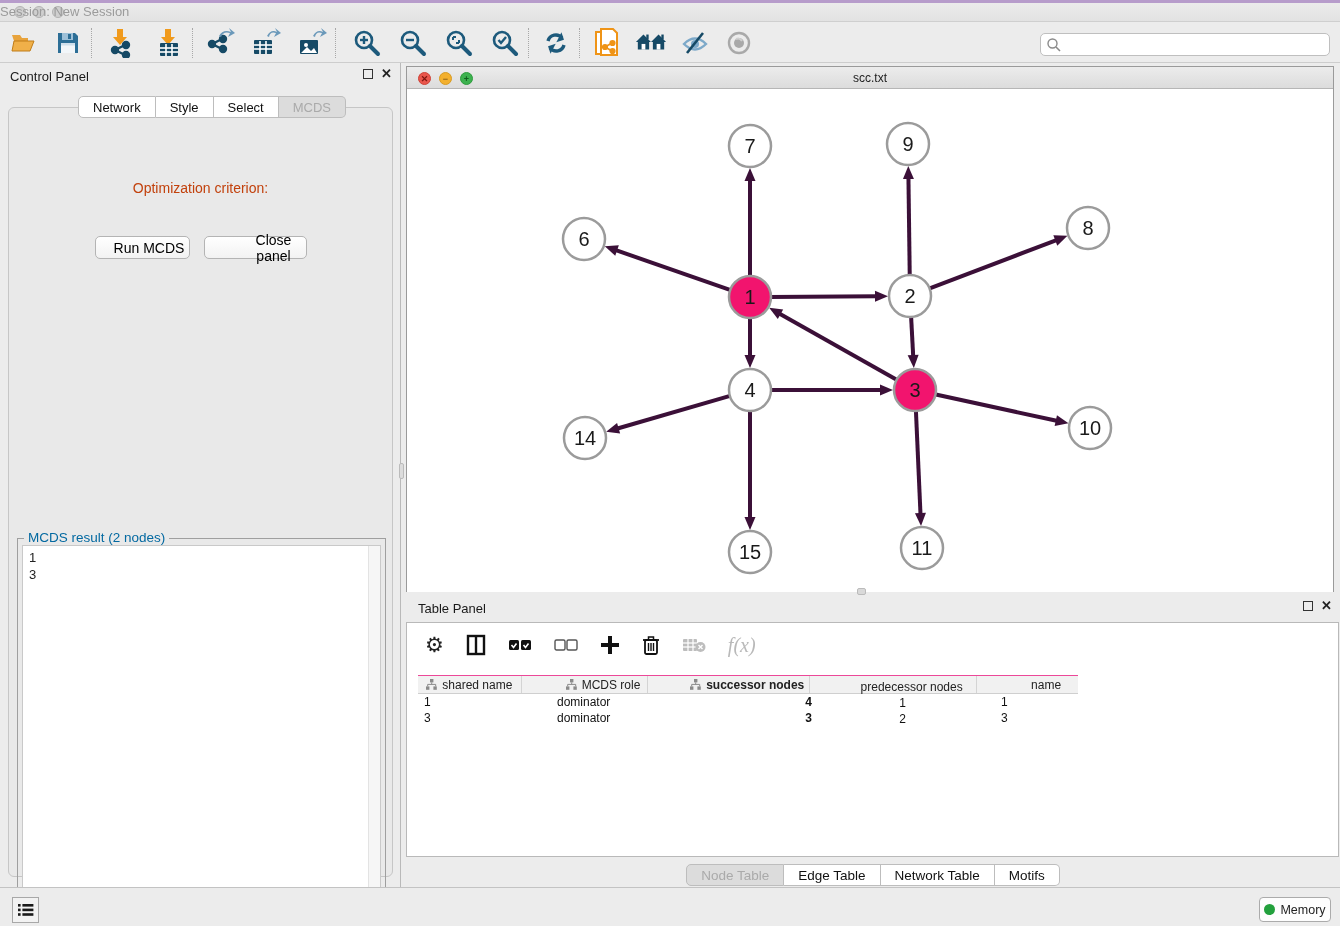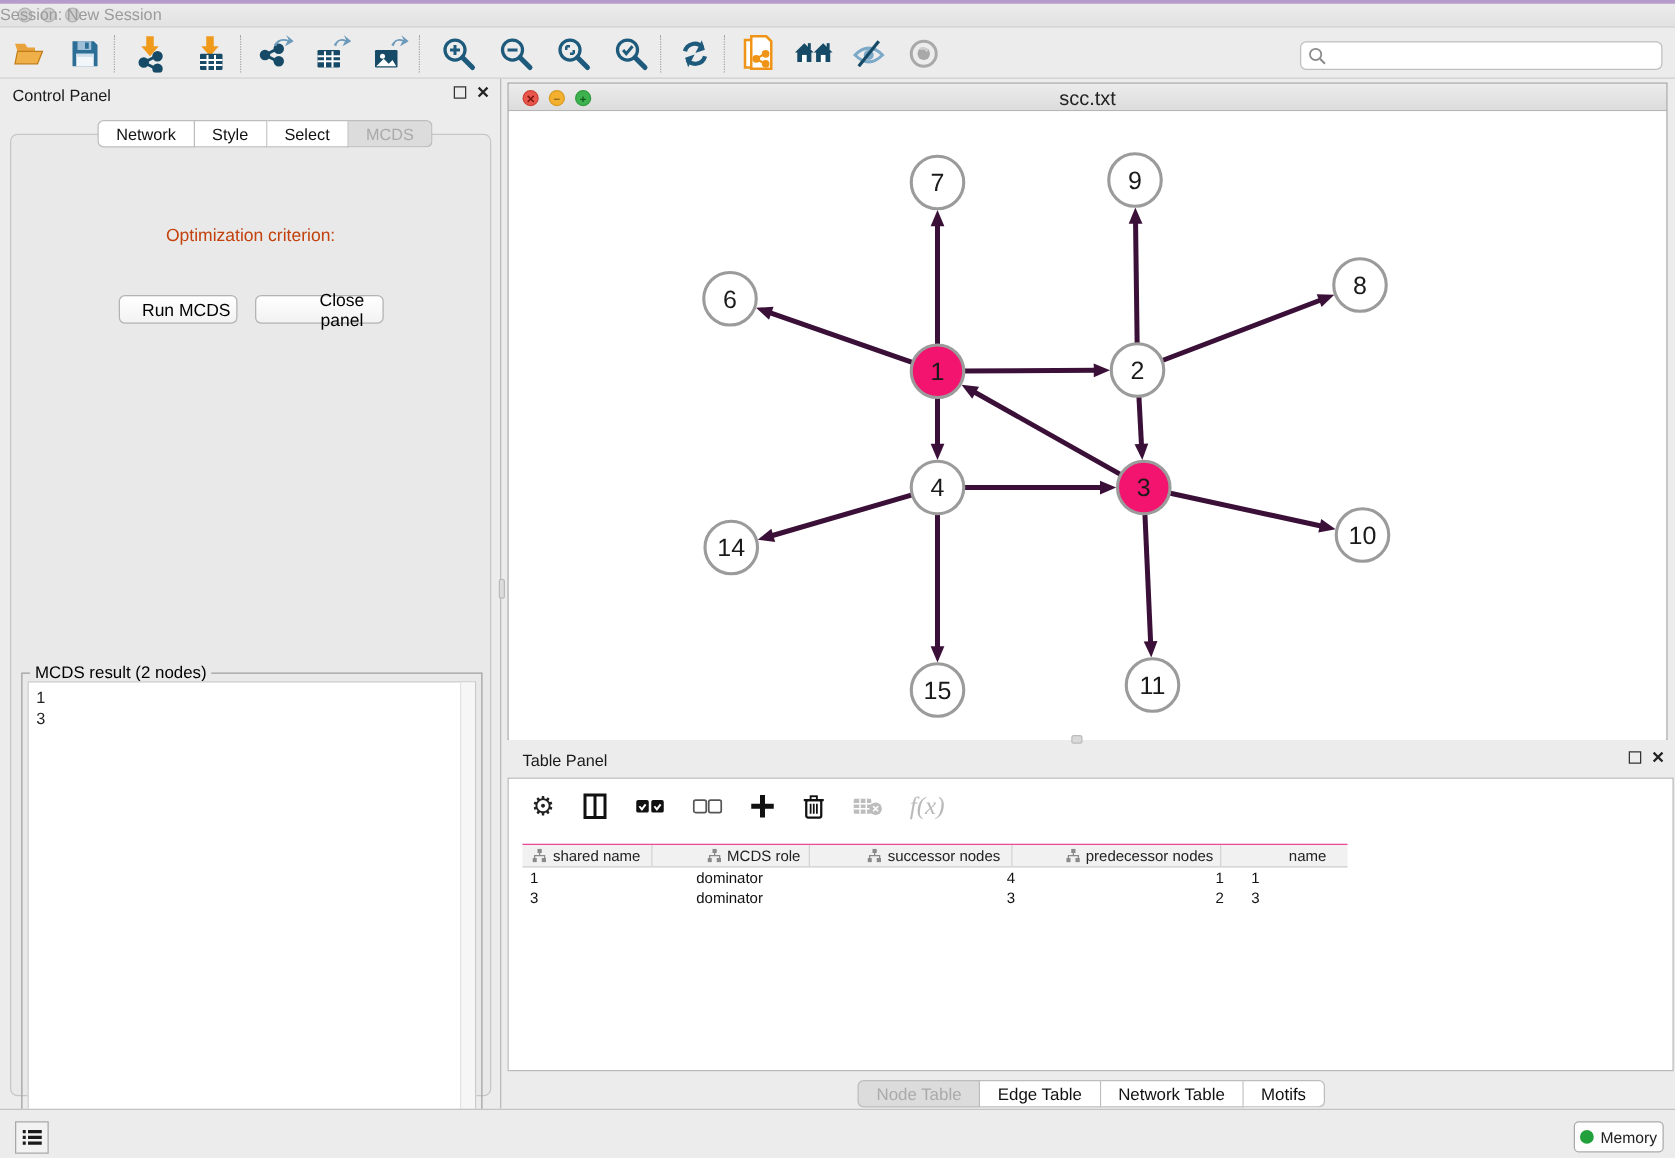--- a/index.html
+++ b/index.html
@@ -34,48 +34,48 @@
 
   #cp-body { position:absolute; left:8px; top:44px; width:385px; height:770px; background:#e9e9e9; border:1px solid #c6c6c6; border-radius:6px; }
   #opt-label { position:absolute; left:0; top:72px; width:100%; text-align:center; font-size:14px; color:#c2410c; }
   #criterion-select { position:absolute; left:36px; top:93px; width:310px; height:24px; background:#fff; border:1px solid #b5b5b5; border-radius:6px; display:flex; align-items:center; padding:0 8px; font-size:14px; }
   #criterion-select .stepper { margin-left:auto; display:flex; flex-direction:column; line-height:6px; font-size:7px; color:#555; }
   .cp-btn { position:absolute; top:128px; height:23px; background:linear-gradient(#ffffff,#f2f2f2); border:1px solid #b4b4b4; border-radius:5px; font-size:14px; display:flex; align-items:center; justify-content:center; font-family:"Liberation Sans",sans-serif; }
   #run-btn { left:86px; width:95px;padding-left:13px; }
   #close-btn { left:195px; width:103px;padding-left:36px; }
 
   #mcds-result { position:absolute; left:8px; top:430px; width:369px; height:378px; border:1px solid #9f9f9f; }
-  #mcds-legend { position:absolute; left:6px; top:-9px; background:#e9e9e9; padding:0 4px; font-size:13.5px; color:#000000; }
+  #mcds-legend { position:absolute; left:6px; top:-9px; background:#e9e9e9; padding:0 4px; font-size:13.5px; color:#0369a1; }
   #mcds-text { position:absolute; left:4px; top:6px; right:4px; bottom:4px; background:#fff; border:1px solid #c9c9c9; white-space:pre; font-size:13px; padding:3px 6px; line-height:17px; overflow:hidden; }
   #mcds-scroll { position:absolute; right:5px; top:7px; bottom:5px; width:12px; background:#f6f6f6; border-left:1px solid #e3e3e3; }
 
   
   #network-window { position:absolute; left:406px; top:66px; width:928px; height:526px; border:1px solid #9a9a9a; background:#fff; }
   #net-titlebar { position:relative; height:22px; background:linear-gradient(#ececec,#dcdcdc); border-bottom:1px solid #b6b6b6; }
-  #net-title { position:absolute; width:100%; text-align:center; top:4px; font-size:16px; color:#222; }
+  #net-title { position:absolute; width:100%; text-align:center; top:4px; font-size:12px; color:#222; }
   .tl { position:absolute; top:5px; width:13px; height:13px; border-radius:50%; font-size:9px; font-weight:bold; text-align:center; line-height:13px; }
   #tl-close { left:11px; background:#e9564c; border:1px solid #ce4237; color:#7c150f; }
   #tl-min  { left:32px; background:#f3b02e; border:1px solid #d79b23; color:#90641a; }
   #tl-max  { left:53px; background:#3db24f; border:1px solid #2f9b3e; color:#105e1e; }
   #graph-canvas { position:absolute; left:0; top:22px; width:926px; height:503px; background:#fff; }
   .split-handle-h { position:absolute; left:450px; bottom:-4px; width:9px; height:7px; background:#d9d9d9; border:1px solid #bbb; border-radius:2px; z-index:6;}
   #cp-split-handle { position:absolute; left:399px; top:463px; width:5px; height:16px; background:#dcdcdc; border:1px solid #bbb; border-radius:2px; z-index:6; }
 
   
   #table-panel { position:absolute; left:406px; top:595px; width:934px; height:291px; background:#ececec; }
   #tp-body { position:absolute; left:0px; top:27px; width:933px; height:235px; background:#fff; border:1px solid #b9b9b9; }
   #tp-toolbar { display:flex; align-items:center; height:44px; padding-left:18px; gap:22px; }
   .tpt-icon { display:flex; align-items:center; justify-content:center; }
   #fx-label { font-family:"Liberation Serif", serif; font-style:italic; font-size:20px; color:#b9b9b9; }
   #node-table { position:absolute; left:11px; top:52px; width:660px; }
   .t-header { display:flex; height:19px; background:#f1f1f1; border-top:1px solid #ec4899; border-bottom:1px solid #cfcfcf;gap:37px; }
   .th-cell { display:flex; align-items:center; justify-content:center; gap:5px; font-size:12px; color:#222; border-right:1px solid #d4d4d4; position:relative; }
   .t-row { display:flex; height:16px; }
   .td-cell { font-size:12px; color:#111; display:flex; align-items:center; }
-  .c0 { width:133px; } .c1 { width:115px; } .c2 { width:160px; } .c3 { width:167px; } .c4 { width:82px; border-right:none; }
+  .c0 { width:133px; } .c1 { width:115px; } .c2 { width:160px;font-weight:bold; } .c3 { width:167px;flex-direction:column; } .c4 { width:82px; border-right:none; }
   .td-cell.c0, .td-cell.c1 { padding-left:6px; }
   .td-cell.c2, .td-cell.c3 { justify-content:flex-end; padding-right:14px; }
   .td-cell.c4 { padding-left:8px; }
 
   #tp-tabs { position:absolute; left:0; top:269px; width:100%; display:flex; justify-content:center; }
   #tp-tabs .seg-tab { font-size:13.5px; }
 
   
   #status-bar { position:absolute; left:0; top:887px; width:100%; height:39px; background:#ececec; border-top:1px solid #c3c3c3; }
   #task-btn { position:absolute; left:12px; top:9px; width:27px; height:26px; background:#f2f2f2; border:1px solid #a8a8a8; display:flex; align-items:center; justify-content:center; }

